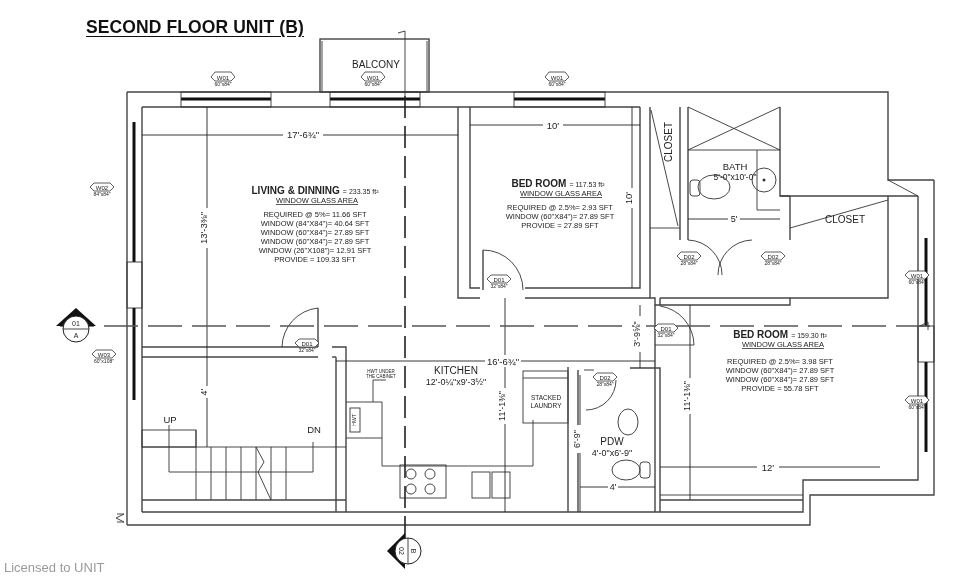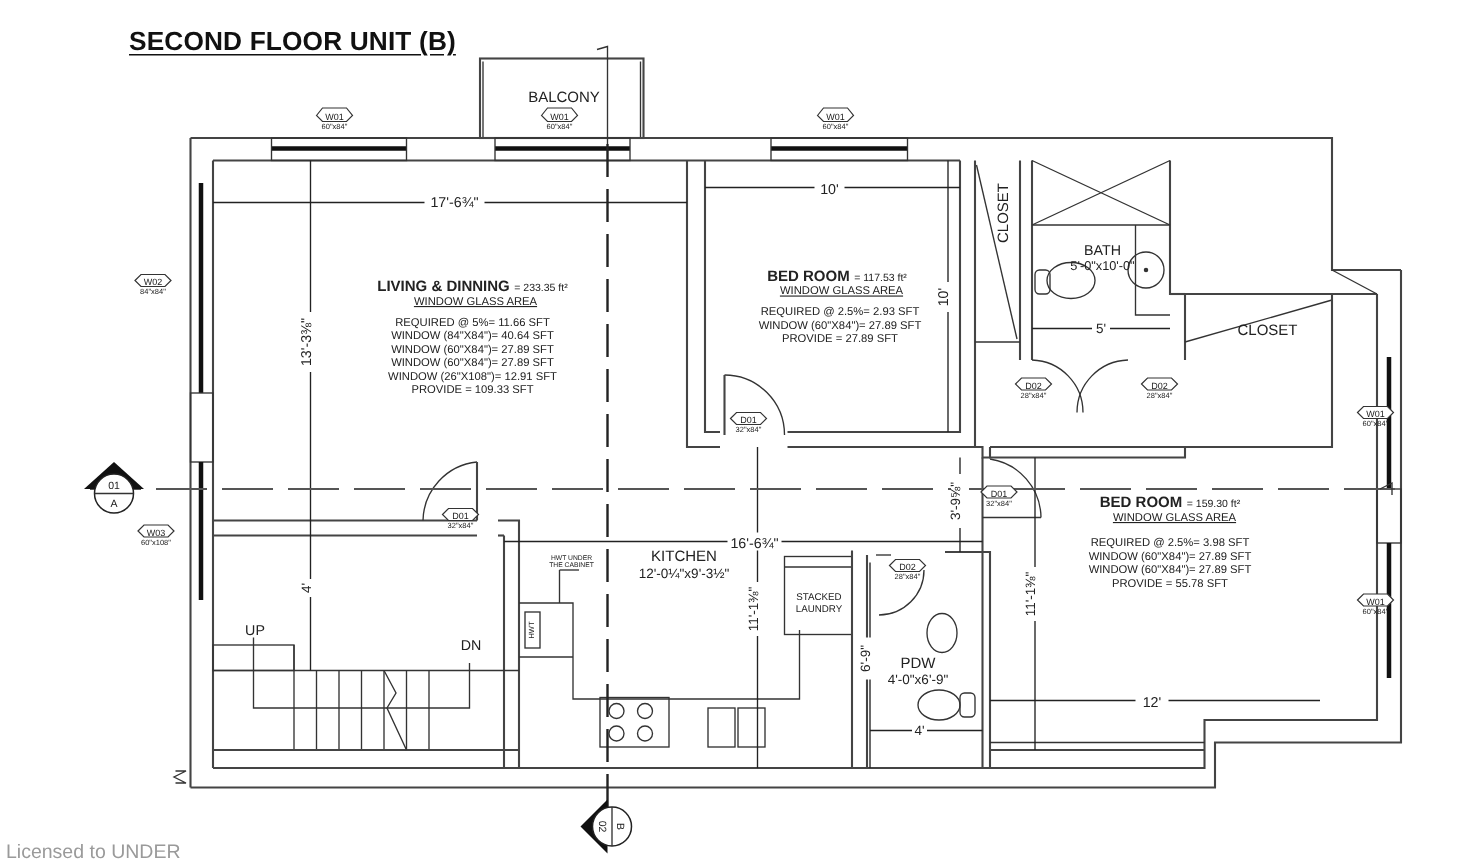--- a/index.html
+++ b/index.html
@@ -324,13 +324,13 @@
     <text x="580" y="439" font-size="9" text-anchor="middle" transform="rotate(-90 580 439)">6'-9"</text>
     <rect x="608" y="481" width="10" height="12" fill="#fff"></rect>
     <text x="613" y="490" font-size="9" text-anchor="middle">4'</text>
     <rect x="757" y="461" width="22" height="12" fill="#fff"></rect>
     <text x="768" y="471" font-size="9.5" text-anchor="middle">12'</text>
     <rect x="684" y="378" width="12" height="36" fill="#fff"></rect>
     <text x="690" y="396" font-size="9" text-anchor="middle" transform="rotate(-90 690 396)">11'-1⅜"</text>
   </g>
 </svg>
 
-<div class="watermark">Licensed to UNDER</div>
+<div class="watermark">Licensed to UNIT</div>
 
 </body></html>

